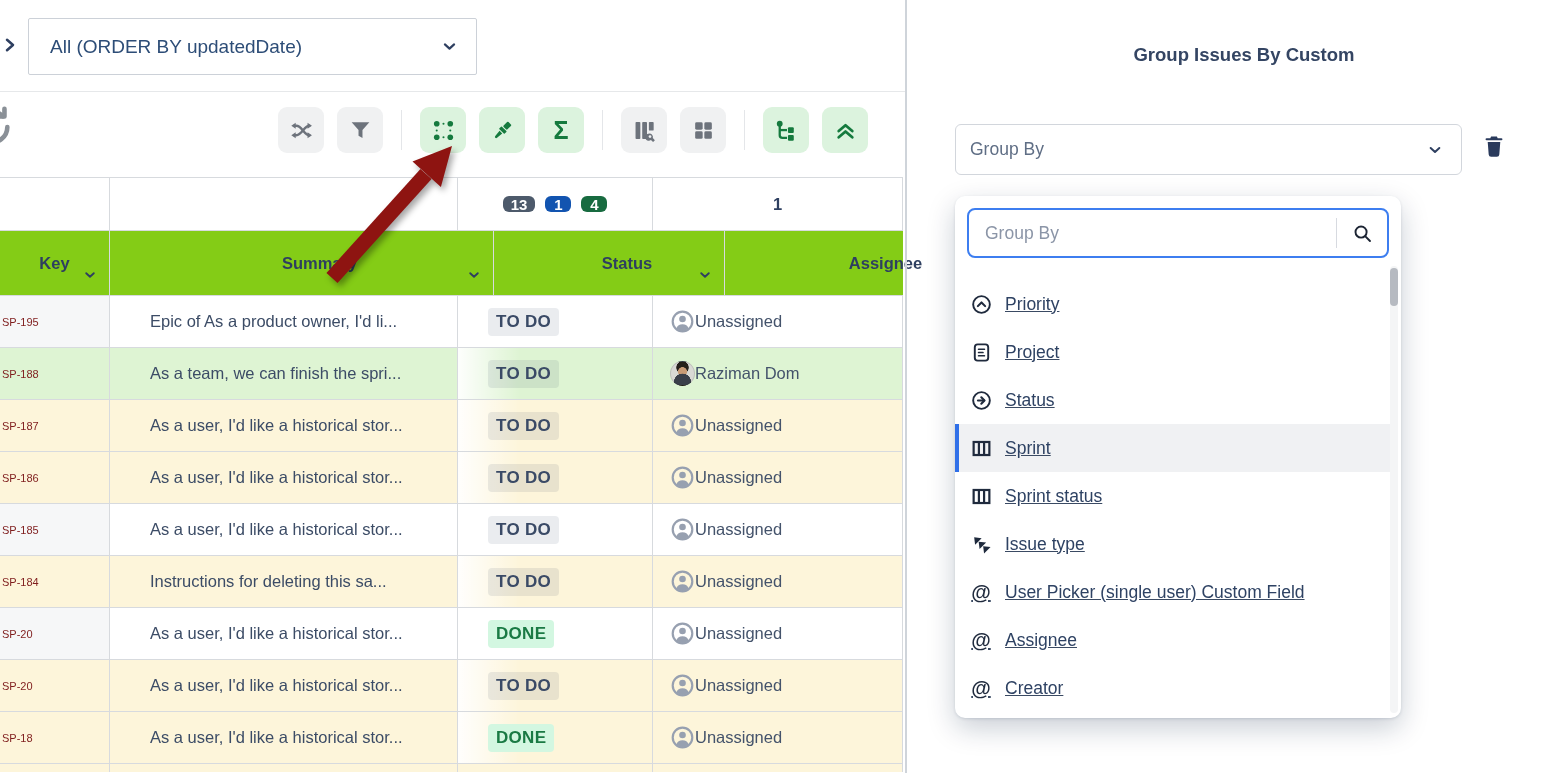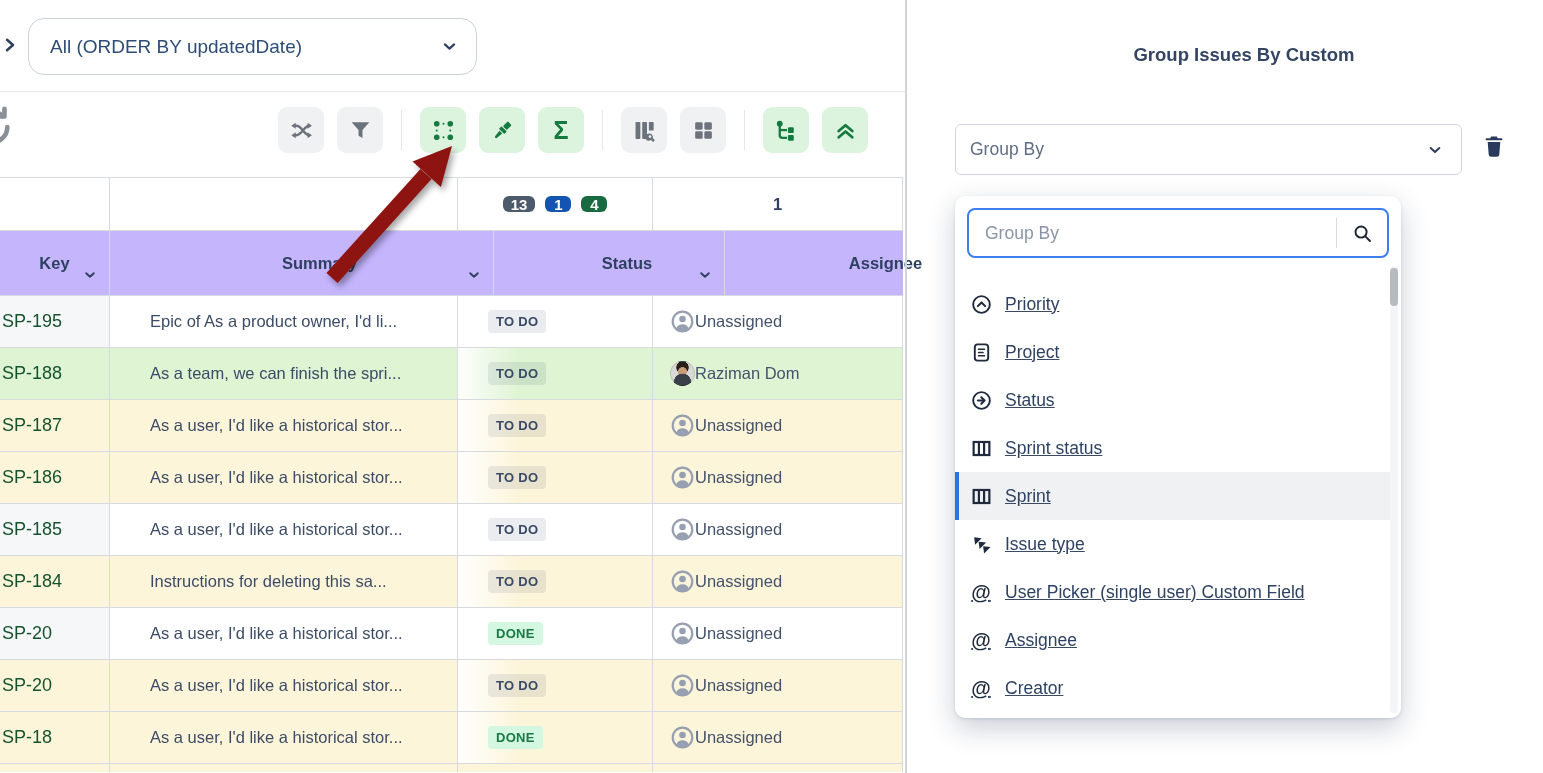--- a/index.html
+++ b/index.html
@@ -2,53 +2,53 @@
 <html><head>
 <meta charset="utf-8">
 <style>
   html,body{margin:0;padding:0;background:#fff;}
   .app{position:relative;width:1543px;height:773px;background:#fff;overflow:hidden;
        font-family:"Liberation Sans",sans-serif;color:#3a4a63;}
   
   .pane-divider{position:absolute;left:905px;top:0;width:2px;height:773px;background:#cfd4da;}
   .back-chev{position:absolute;left:1px;top:35px;color:#2e3f60;}
   .filter-select{position:absolute;left:28px;top:18px;width:449px;height:57px;border:1px solid #ccd1d8;
-       border-radius:16px;background:#fff;display:flex;align-items:center;padding:0 18px 0 21px;box-sizing:border-box;cursor:pointer;}
+       border-radius:2px;background:#fff;display:flex;align-items:center;padding:0 18px 0 21px;box-sizing:border-box;cursor:pointer;}
   .filter-select .val{flex:1;font-size:19px;color:#2d4d77;white-space:nowrap;overflow:hidden;}
   .hr1{position:absolute;left:0;top:91px;width:905px;height:1px;background:#e6e8ea;}
   .sync-cut{position:absolute;left:-31px;top:104px;width:46px;height:46px;color:#8a9097;}
   .toolbar{position:absolute;left:0;top:107px;width:868px;display:flex;justify-content:flex-end;align-items:center;gap:13px;}
   .tbtn{width:46px;height:46px;border:none;border-radius:9px;display:flex;align-items:center;justify-content:center;padding:0;cursor:pointer;}
   .tbtn.gray{background:#f0f1f2;color:#6d737c;}
   .tbtn.green{background:#dcf3de;color:#157a3e;}
   .tbtn svg{width:25px;height:25px;display:block;}
   .tsep{width:1px;height:40px;background:#e4e6e9;margin:0 5px;}
   .sigma{font-size:25px;font-weight:800;line-height:1;}
   
   .table{position:absolute;left:0;top:177px;width:903px;border-top:1px solid #d7dade;}
   .trow{display:grid;grid-template-columns:110px 348px 195px 250px;border-bottom:1px solid #d7dade;}
   .tcell{border-right:1px solid #d7dade;position:relative;display:flex;align-items:center;box-sizing:border-box;overflow:hidden;}
   .row-counts{height:52px;background:#fff;}
-  .row-head{height:64px;background:#c4b5fd;gap:36px;}
+  .row-head{height:64px;background:#84cc16;gap:36px;}
   .row-body{height:51px;}
   .row-partial{height:8px;border-bottom:none;}
   .bg-white{background:#fff;}
   .bg-white .cell-key{background:#f6f7f8;}
   .bg-green{background:#def4d3;}
   .bg-cream{background:#fdf5da;}
   .counts-wrap{width:100%;display:flex;justify-content:center;gap:10px;}
   .count-badge{height:16px;min-width:26px;padding:0 8px;border-radius:6px;color:#fff;font-weight:700;font-size:15px;
        display:flex;align-items:center;justify-content:center;box-sizing:border-box;}
   .assignee-count{width:100%;text-align:center;font-size:16.5px;font-weight:600;color:#2e3f60;}
   .hlabel{width:100%;text-align:center;font-weight:700;font-size:16.5px;color:#2e3f60;}
   .hchev{position:absolute;right:12px;bottom:9px;color:#2e3f60;cursor:pointer;}
-  .key-link{color:#14532d;font-size:18px;padding-left:2px;text-decoration:none;white-space:nowrap;cursor:pointer;}
+  .key-link{color:#7f1d1d;font-size:11px;padding-left:2px;text-decoration:none;white-space:nowrap;cursor:pointer;}
   .summary-text{padding-left:40px;font-size:16.5px;color:#3c4c66;white-space:nowrap;}
   .cell-status::before{content:'';position:absolute;inset:0;background:linear-gradient(to right,rgba(255,255,255,.95),rgba(255,255,255,0) 32%);pointer-events:none;}
-  .status-badge{margin-left:30px;font-size:13px;font-weight:700;padding:4px 8px;border-radius:4px;letter-spacing:.3px;position:relative;}
+  .status-badge{margin-left:30px;font-size:17px;font-weight:700;padding:4px 8px;border-radius:4px;letter-spacing:.3px;position:relative;}
   .st-todo{background:rgba(23,43,77,.09);color:#3a4a66;}
   .st-done{background:#d3f7e1;color:#1a7a44;}
   .cell-assignee{padding-left:17px;gap:0;font-size:16.5px;color:#44536b;}
   .person-icn{width:25px;height:25px;color:#97a0b0;flex:none;display:flex;}
   .avatar{width:25px;height:25px;border-radius:50%;flex:none;border:1px solid rgba(0,0,0,.12);box-sizing:border-box;
        background:
         radial-gradient(circle at 50% 88%, #3a3f4a 0 36%, rgba(0,0,0,0) 38%),
         radial-gradient(circle at 50% 42%, #c99b76 0 24%, rgba(0,0,0,0) 27%),
         radial-gradient(circle at 50% 24%, #25201a 0 28%, rgba(0,0,0,0) 31%),
         #d9d9d5;}
@@ -503,37 +503,37 @@
         <div class="dd-item">
      <span class="dd-icn">
             <svg viewBox="0 0 24 24" fill="none" stroke="currentColor" stroke-width="2">
               <circle cx="12" cy="12" r="8.7"></circle>
               <path d="M8.3 12h6.5" stroke-width="2.2" stroke-linecap="round"></path>
               <path d="M11.8 8.7l3.3 3.3-3.3 3.3" stroke-width="2.2" stroke-linecap="round" stroke-linejoin="round"></path>
             </svg>
           </span>
      <span class="dd-lbl">Status</span>
    </div>
-        <div class="dd-item">
+        <div class="dd-item selected">
      <span class="dd-icn">
             <svg viewBox="0 0 24 24" fill="none" stroke="currentColor" stroke-width="2.3">
               <rect x="3.8" y="5.2" width="16.4" height="13.6"></rect>
               <path d="M9.3 5.2v13.6M14.7 5.2v13.6"></path>
             </svg>
           </span>
-     <span class="dd-lbl">Sprint status</span>
-   </div>
-        <div class="dd-item selected">
+     <span class="dd-lbl">Sprint</span>
+   </div>
+        <div class="dd-item">
      <span class="dd-icn">
             <svg viewBox="0 0 24 24" fill="none" stroke="currentColor" stroke-width="2.3">
               <rect x="3.8" y="5.2" width="16.4" height="13.6"></rect>
               <path d="M9.3 5.2v13.6M14.7 5.2v13.6"></path>
             </svg>
           </span>
-     <span class="dd-lbl">Sprint</span>
+     <span class="dd-lbl">Sprint status</span>
    </div>
         <div class="dd-item">
      <span class="dd-icn">
             <svg viewBox="0 0 24 24" fill="currentColor">
               <g transform="rotate(-45 12 12)">
                 <path d="M12 1.2l4.8 6.2H7.2z"></path>
                 <path d="M12 7.8l4.8 6.2H7.2z"></path>
                 <path d="M12 14.4l4.8 6.2H7.2z"></path>
               </g>
             </svg>

